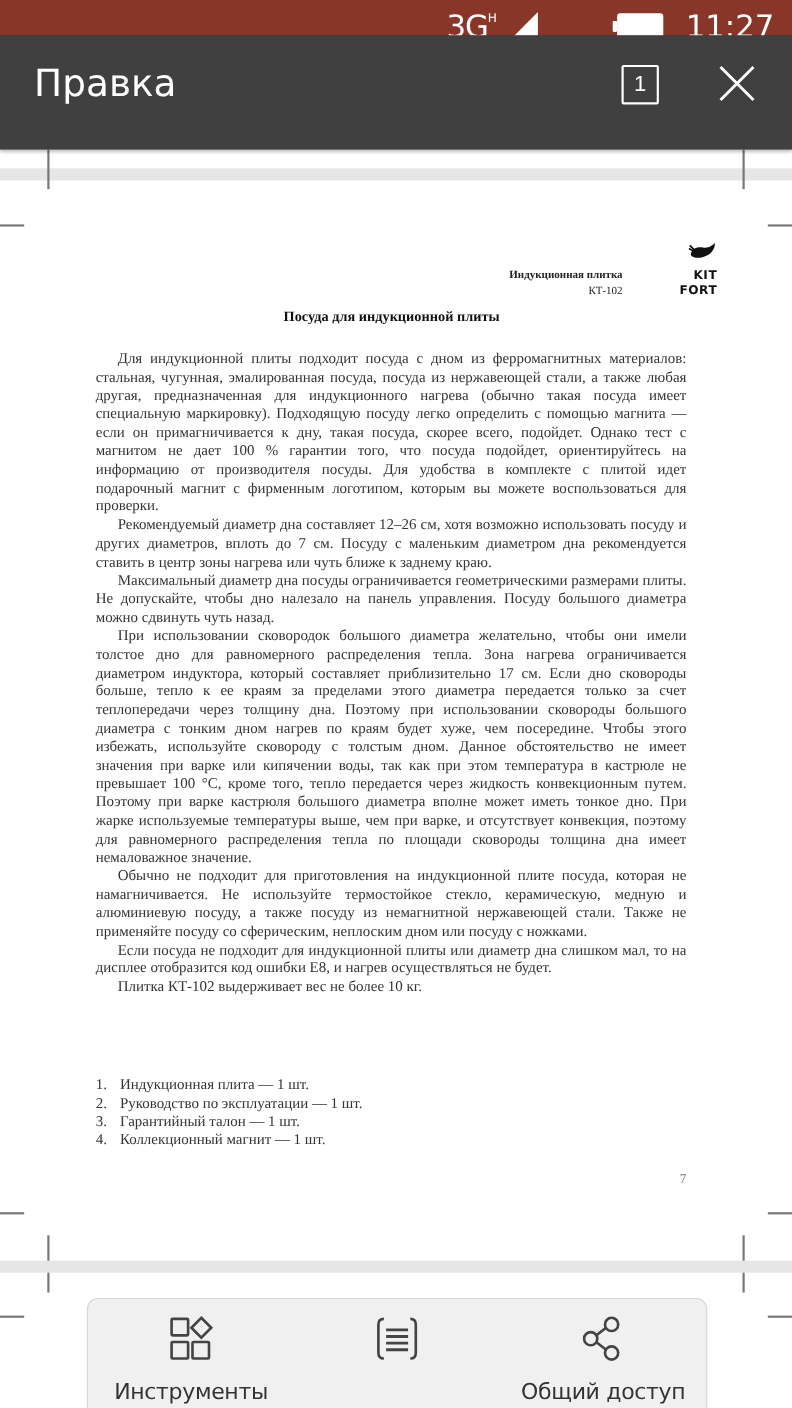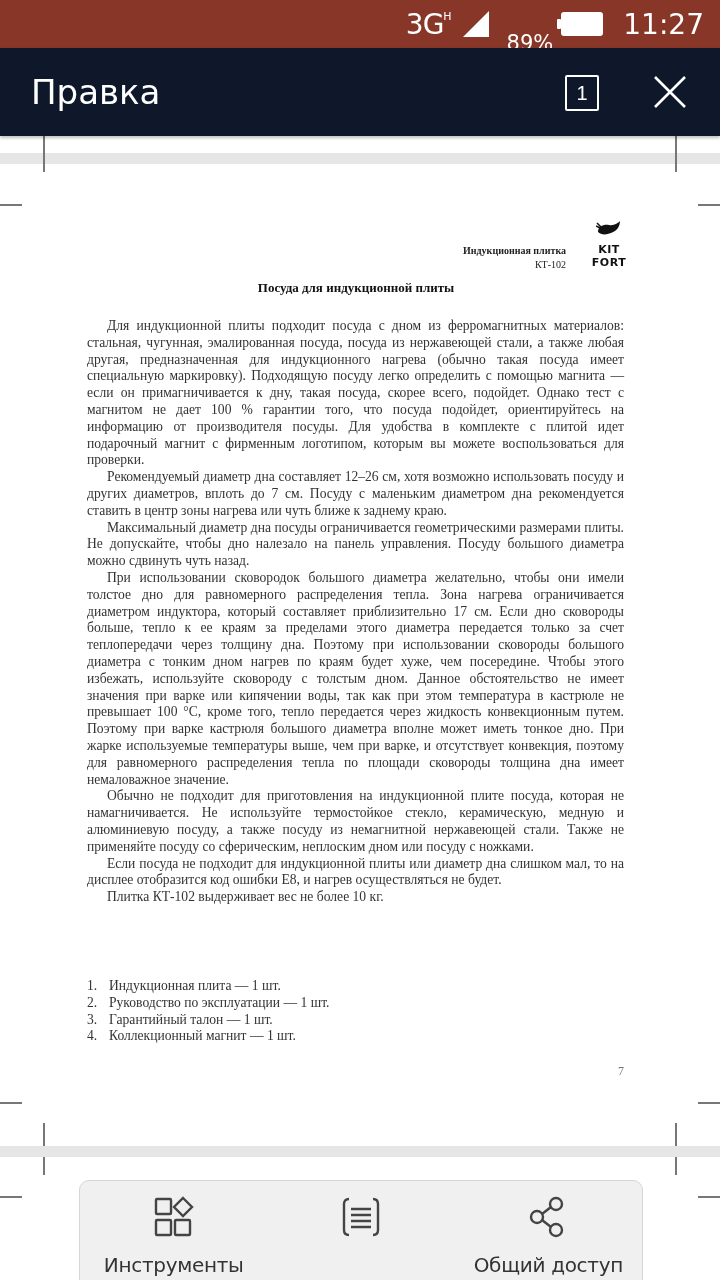--- a/index.html
+++ b/index.html
@@ -8,33 +8,33 @@
     .status-bar { position: absolute; left: 0; top: 0; width: 720px; height: 48px; background: #873627; color: #fff; }
     .status-bar .sb-right { position: absolute; right: 16px; top: 0; height: 48px; display: flex; align-items: center; gap: 12px; font-family: "DejaVu Sans", sans-serif; }
     .net { font-size: 28px; letter-spacing: -1px; display: flex; align-items: flex-start; }
     .net sup { font-size: 11px; margin-top: 2px; }
     .signal { width: 0; height: 0; border-left: 26px solid transparent; border-bottom: 26px solid #fff; margin-right: 6px; }
     .batt-pct { font-size: 21px; margin-top: 38px; }
     .battery { width: 38px; height: 20px; border: 2px solid #fff; border-radius: 3px; position: relative; background: #fff; margin-left: -4px; }
     .battery::before { content: ""; position: absolute; left: -6px; top: 5px; width: 4px; height: 10px; background: #fff; border-radius: 1px; }
     .clock { font-size: 28px; margin-left: 8px; }
 
-    .app-bar { position: absolute; left: 0; top: 48px; width: 720px; height: 88px; background: #0f172a; box-shadow: 0 2px 3px rgba(0,0,0,0.25); color: #fff; z-index: 2; }
+    .app-bar { position: absolute; left: 0; top: 32px; width: 720px; height: 104px; background: #404040; box-shadow: 0 2px 3px rgba(0,0,0,0.25); color: #fff; z-index: 2; }
     .app-title { position: absolute; left: 31px; top: 24px; font-size: 34px; font-family: "DejaVu Sans", sans-serif; font-weight: normal; }
     .page-count { position: absolute; left: 565px; top: 27px; width: 30px; height: 32px; border: 2px solid #fff; border-radius: 2px; font-size: 20px; text-align: center; line-height: 32px; }
     .close-btn { position: absolute; left: 650px; top: 24px; width: 40px; height: 40px; }
 
     .viewer { position: absolute; left: 0; top: 136px; width: 720px; height: 1144px; background: #fff; }
     .gap { position: absolute; left: 0; width: 720px; height: 11px; background: #e6e6e6; }
     .crop { position: absolute; background: #777; }
 
     .page { position: absolute; left: 44px; top: 20px; width: 632px; height: 990px; }
     .doc-header { position: absolute; right: 110px; top: 88px; text-align: right; font-family: "Liberation Serif", serif; font-size: 10px; color: #222; line-height: 14px; }
     .doc-header .bold { font-weight: bold; }
-    .logo { position: absolute; left: 545px; top: 64px; width: 40px; text-align: center; }
+    .logo { position: absolute; left: 568px; top: 64px; width: 40px; text-align: right; }
     .logo .brand { font-family: "DejaVu Sans", sans-serif; font-weight: bold; font-size: 11px; line-height: 11px; color: #111; margin-top: 2px; letter-spacing: 0.5px; }
 
     .doc-title { position: absolute; left: 0; width: 624px; top: 124px; text-align: center; font-family: "Liberation Serif", serif; font-weight: bold; font-size: 13px; color: #111; }
     .body { position: absolute; left: 43px; top: 162px; width: 537px; font-family: "Liberation Serif", serif; font-size: 13.6px; line-height: 16.8px; color: #333; text-align: justify; }
     .body p { margin: 0; text-indent: 20px; }
     .sec-title { position: absolute; left: 0; width: 624px; top: 786px; text-align: center; font-family: "Liberation Serif", serif; font-weight: bold; font-size: 15.5px; color: #111; }
     .list { position: absolute; left: 43px; top: 822px; font-family: "Liberation Serif", serif; font-size: 13.6px; line-height: 16.8px; color: #333; margin: 0; padding: 0; list-style: none; }
     .list li { display: flex; }
     .list .num { width: 22px; }
     .page-num { position: absolute; left: 574px; top: 908px; font-family: "Liberation Serif", serif; font-size: 12px; color: #777; }

